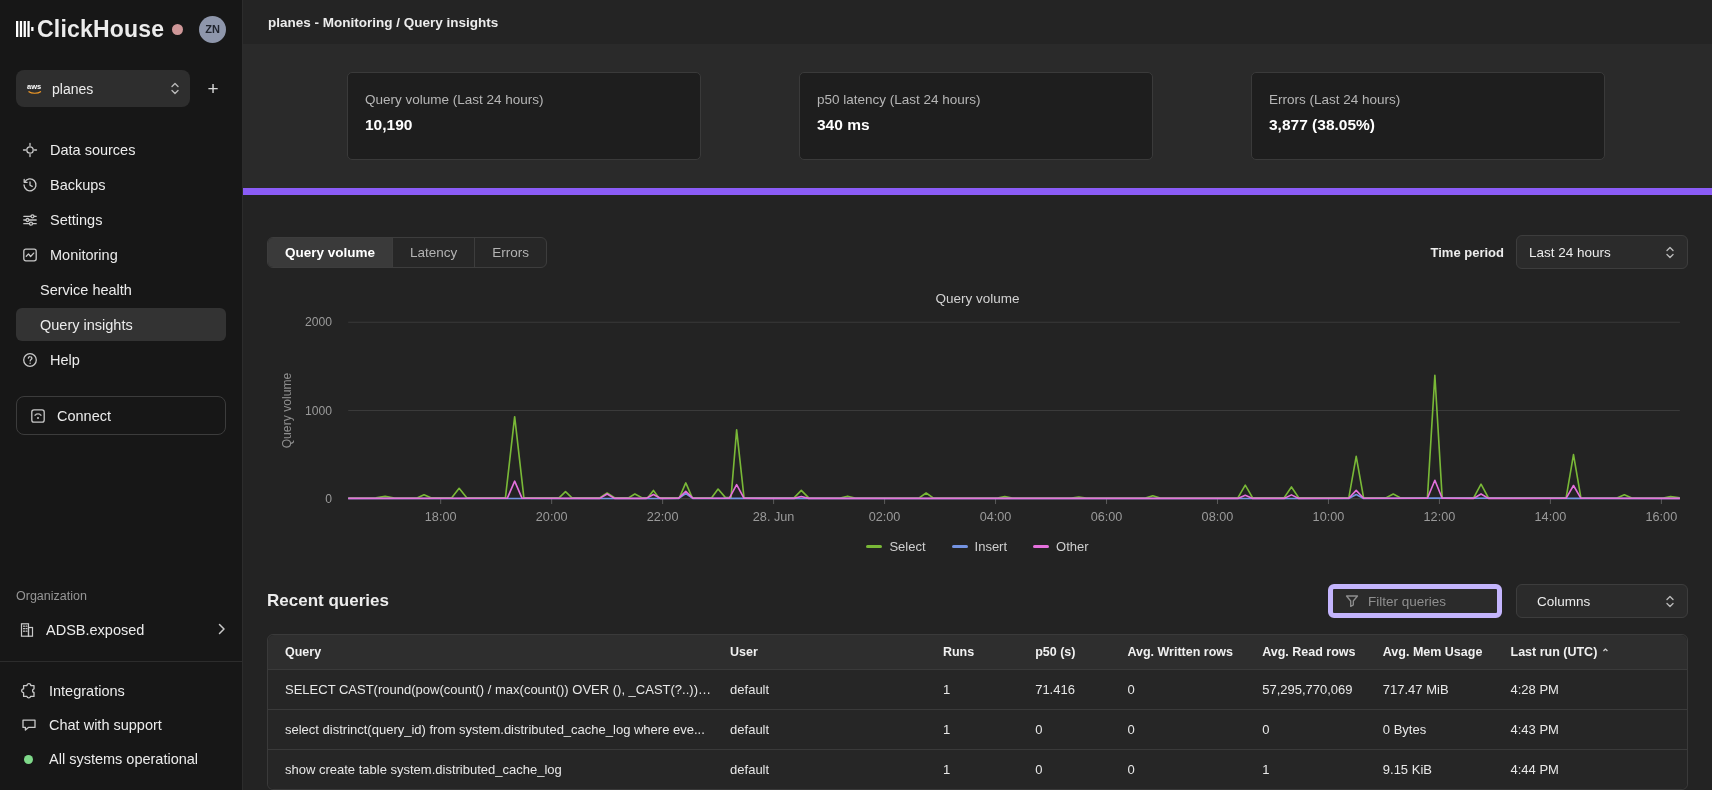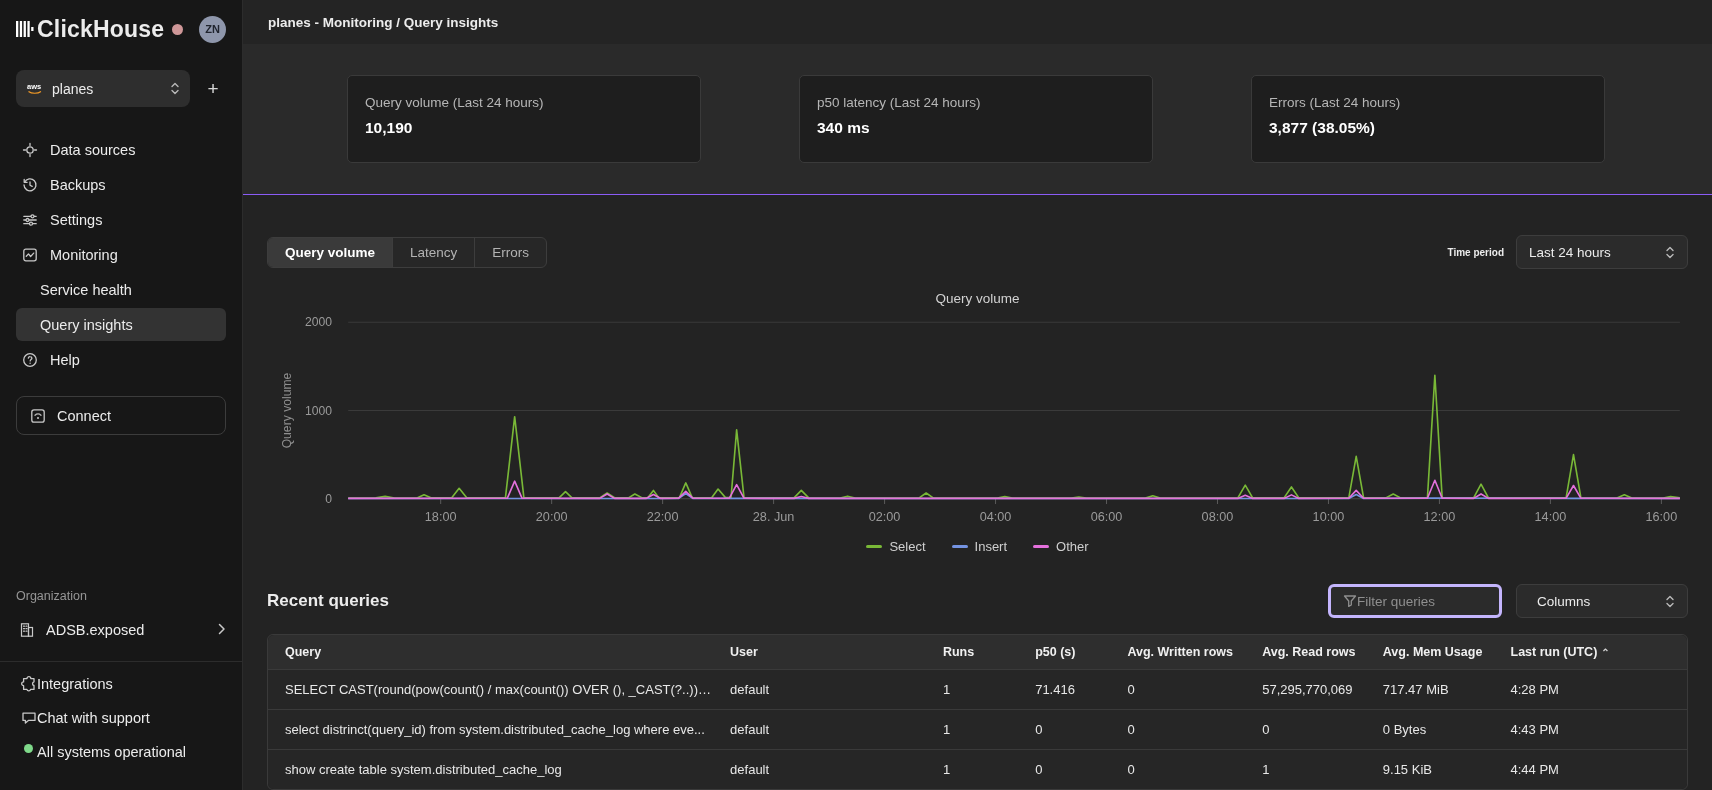--- a/index.html
+++ b/index.html
@@ -36,57 +36,57 @@
   .nav-item.active { background:#333333; }
   .connect-btn { margin-top:20px; height:39px; border:1px solid #3c3c3c; border-radius:8px;
     display:flex; align-items:center; gap:11px; padding:0 12px; font-size:14.5px; cursor:pointer; }
   .connect-btn .icn { width:17px; height:17px; color:#c9c9c9; display:flex; align-items:center; justify-content:center; }
   .side-spacer { flex:1; }
   .org-label { font-size:12.5px; color:#969696; margin-bottom:12px; }
   .org-row { display:flex; align-items:center; gap:11px; height:30px; font-size:14.5px; cursor:pointer; padding-left:3px;}
   .org-row .chev { margin-left:auto; color:#c9c9c9; }
   .side-footer { border-top:1px solid #2c2c2c; margin:16px -16px 0 -16px; padding:14px 16px 0 16px;
     display:flex; flex-direction:column; gap:4px; }
-  .foot-item { display:flex; align-items:flex-start; height:30px; font-size:14.5px; cursor:pointer; padding-left:5px; }
+  .foot-item { display:flex; align-items:center; gap:12px; height:30px; font-size:14.5px; cursor:pointer; padding-left:5px; }
   .foot-item .icn { width:16px; height:16px; display:flex; align-items:center; justify-content:center; color:#c9c9c9; }
   .status-dot { width:9px; height:9px; border-radius:50%; background:#7fd98a; margin:0 4px 0 3px; }
   
   .main { flex:1; display:flex; flex-direction:column; overflow:hidden; }
   .topbar { height:44px; min-height:44px; background:#242424; display:flex; align-items:center; padding:0 25px; }
   .topbar-title { font-size:13.5px; font-weight:bold; }
-  .stats-band { height:151px; min-height:151px; background:#2a2a2a; border-bottom:1px solid #8b5cf6;
+  .stats-band { height:151px; min-height:151px; background:#2a2a2a; border-bottom:7px solid #8b5cf6;
     display:flex; align-items:center; padding-left:104px; gap:98px; }
   .stat-card { width:354px; height:88px; background:#1e1e1e; border:1px solid #3a3a3a; border-radius:5px;
     padding:19px 17px; }
   .stat-label { font-size:13.5px; color:#b6b6b6; }
   .stat-value { font-size:15.5px; font-weight:bold; color:#fff; margin-top:9px; }
   .chart-section { padding:40px 24px 0 24px; }
   .controls-row { display:flex; align-items:center; }
   .tab-group { display:inline-flex; border:1px solid #3d3d3d; border-radius:6px; overflow:hidden; background:#272727; }
   .tab { padding:7px 17px; font-size:13.5px; color:#b3b3b3; cursor:pointer; border-left:1px solid #3d3d3d; }
   .tab:first-child { border-left:none; }
   .tab.active { background:#3a3a3a; color:#fff; font-weight:bold; }
   .period-wrap { margin-left:auto; display:flex; align-items:center; gap:12px; }
-  .period-label { font-size:10px; font-weight:bold; }
+  .period-label { font-size:13px; font-weight:bold; }
   .select-box { height:34px; background:#2b2b2b; border:1px solid #3d3d3d; border-radius:6px;
     display:flex; align-items:center; padding:0 12px; font-size:13.5px; cursor:pointer; }
   .select-box .updown { margin-left:auto; display:flex; padding-left:26px; }
   .period-select { width:172px; }
   .chart-title { text-align:center; font-size:13.5px; color:#d2d2d2; margin:22px 0 2px 0; }
   .chart-svg-wrap { width:100%; }
   .legend { display:flex; justify-content:center; gap:26px; margin-top:2px; }
   .legend-item { display:flex; align-items:center; gap:7px; font-size:13px; color:#cfcfcf; }
   .legend-swatch { width:16px; height:3px; border-radius:2px; }
   
   .recent-section { padding:30px 24px 0 24px; }
   .recent-head { display:flex; align-items:center; }
   .recent-title { font-size:17px; font-weight:bold;text-align:center; }
   .recent-controls { margin-left:auto; display:flex; gap:14px; }
-  .filter-box { width:174px; height:34px; background:#2b2b2b; border:3px solid #c4b5fd; border-radius:6px;
-    display:flex; align-items:center; padding:0 12px; color:#8f8f8f; font-size:13.5px; cursor:text; }
+  .filter-box { width:174px; height:34px; background:#2b2b2b; border:5px solid #c4b5fd; border-radius:6px;
+    display:flex; align-items:center; gap:9px; padding:0 12px; color:#8f8f8f; font-size:13.5px; cursor:text; }
   .columns-select { width:172px;padding-left:20px; }
   table { width:100%; border-collapse:collapse; table-layout:fixed; margin-top:16px;
     border:1px solid #3a3a3a; border-radius:6px; overflow:hidden; }
   .tbl-wrap { border:1px solid #3a3a3a; border-radius:6px; overflow:hidden; margin-top:16px; }
   .tbl-wrap table { margin-top:0; border:none; }
   thead th { background:#2e2e2e; font-size:12.5px; font-weight:bold; text-align:left; height:34px;
     padding:0 8px; color:#f0f0f0; white-space:nowrap; overflow:hidden; }
   thead th:first-child { padding-left:17px; }
   tbody td { background:#262626; border-top:1px solid #3a3a3a; font-size:13px; height:40px;
     padding:0 8px; white-space:nowrap; overflow:hidden; text-overflow:ellipsis; color:#e8e8e8; }

